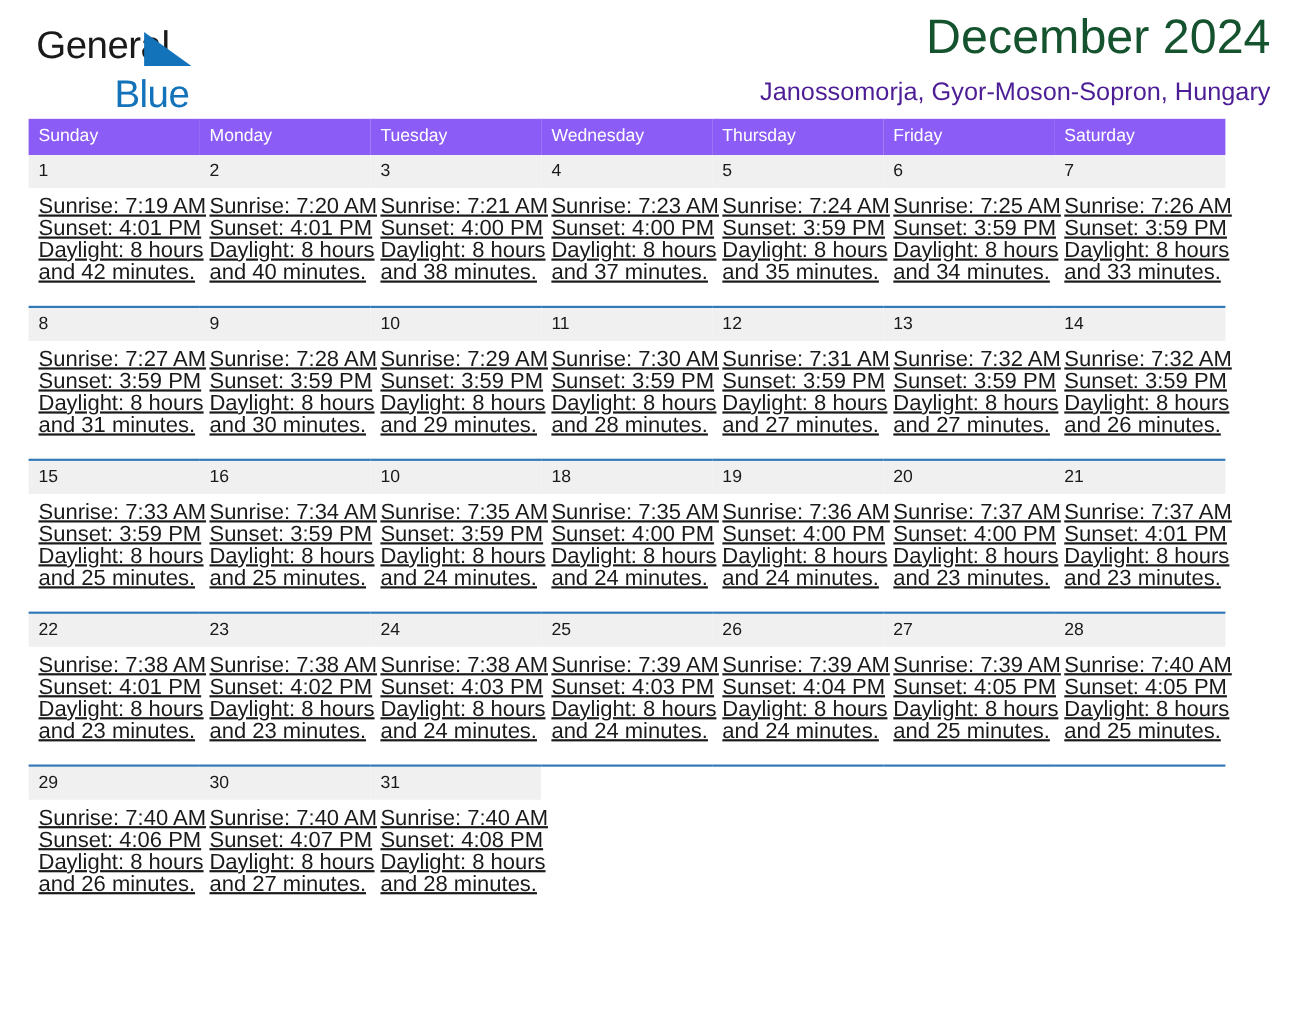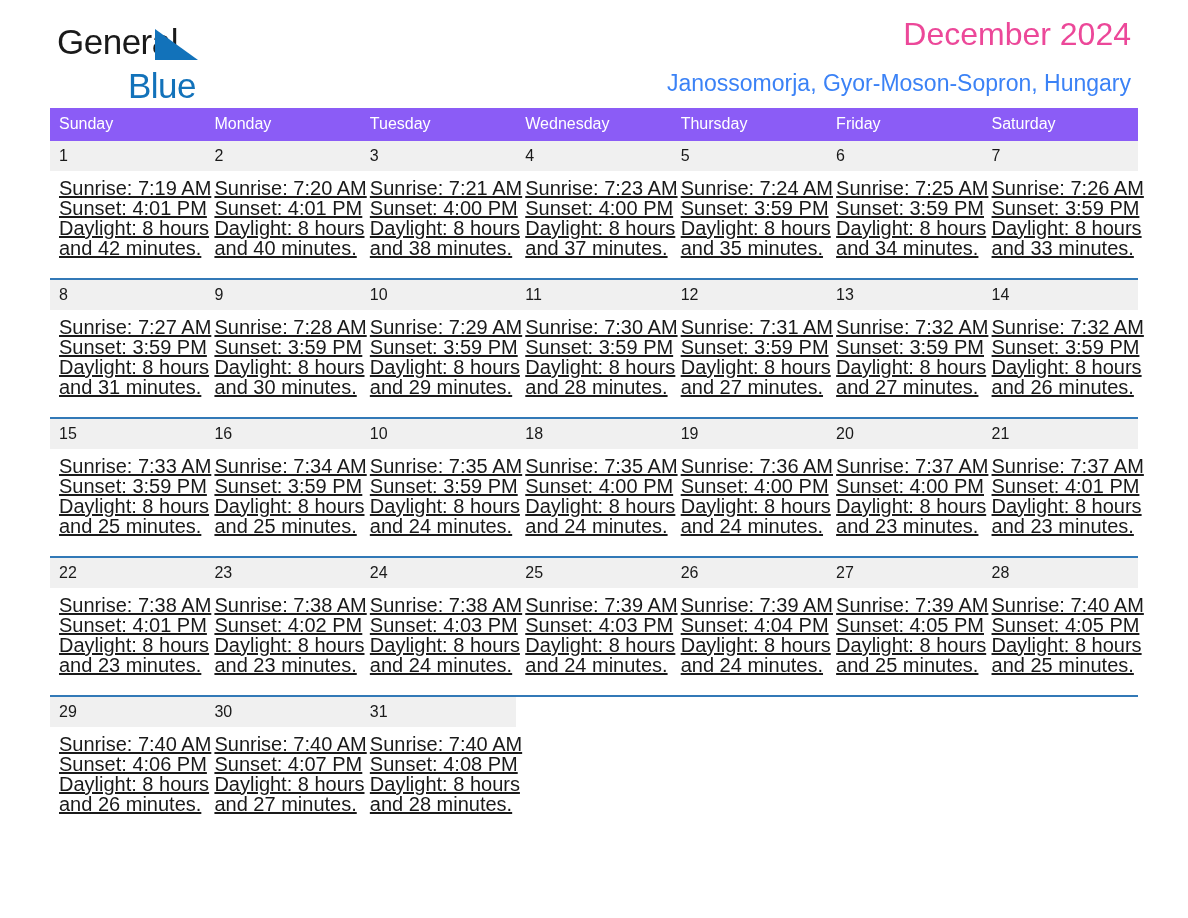--- a/index.html
+++ b/index.html
@@ -12,21 +12,21 @@
     background: #ffffff;
     font-family: "Liberation Sans", sans-serif;
     color: #1a1a1a;
     overflow: hidden;
   }
   .page {
     position: relative;
     width: 1188px;
     height: 918px;
     box-sizing: border-box;
-    padding: 0 50px;
+    padding: 0 26px;
   }
 
   
   .masthead {
     position: relative;
     height: 108px;
   }
   .logo {
     position: absolute;
     left: 7px;
@@ -61,30 +61,30 @@
     color: #1272ba;
     line-height: 40px;
   }
   .title-block {
     position: absolute;
     right: 7px;
     top: 6px;
     text-align: right;
   }
   .cal-title {
-    font-size: 32px;
+    font-size: 44px;
     line-height: 56px;
     font-weight: normal;
-    color: #ec4899;
+    color: #14532d;
     white-space: nowrap;
   }
   .cal-subtitle {
     font-size: 23px;
     line-height: 30px;
-    color: #3b82f6;
+    color: #4c1d95;
     white-space: nowrap;
     margin-top: 6px;
     margin-left: 44px;
   }
 
   
   .calendar {
     width: 1088px;
     border-collapse: collapse;
     table-layout: fixed;

